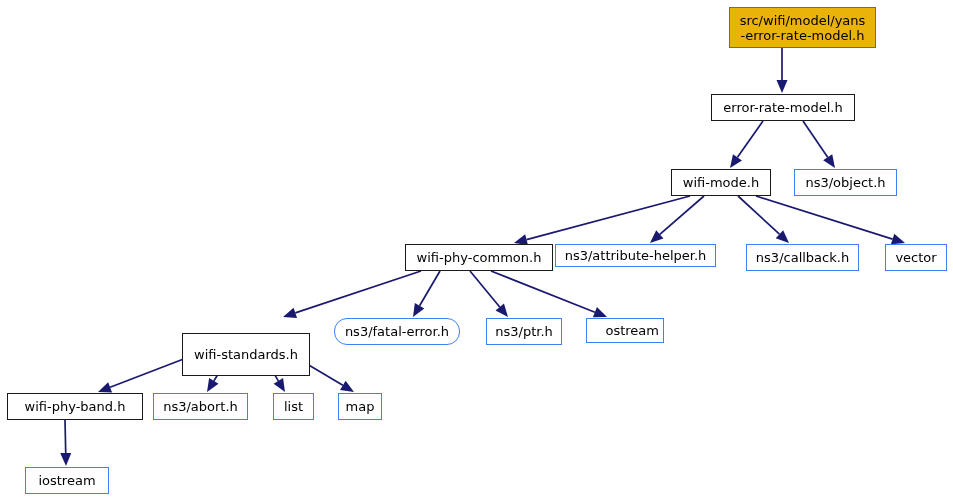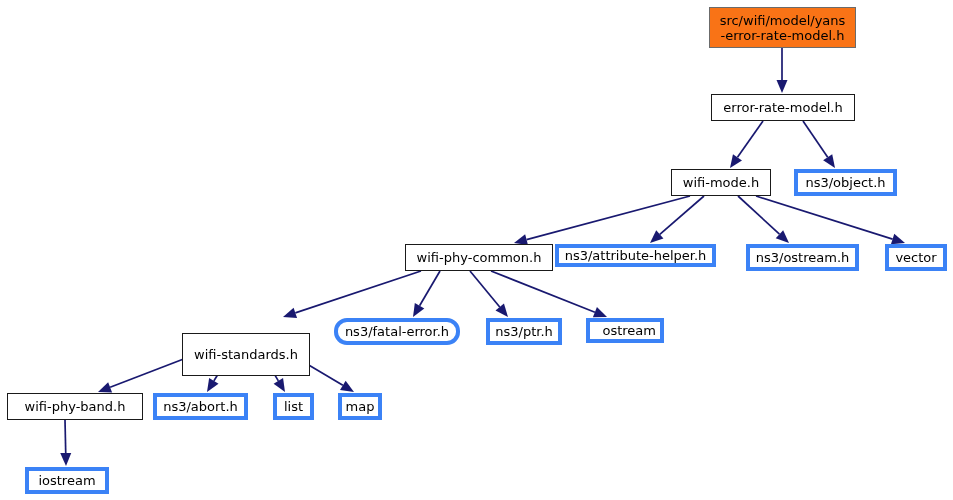--- a/index.html
+++ b/index.html
@@ -24,33 +24,34 @@
     pointer-events: none;
   }
   .node {
     position: absolute;
     box-sizing: border-box;
     display: flex;
     align-items: center;
     justify-content: center;
     text-align: center;
     background: #ffffff;
-    border: 4px solid #3b82f6;
+    border: 1px solid #3b82f6;
     color: #000000;
     font-size: 13px;
     line-height: 15px;
     white-space: pre-line;
     letter-spacing: 0px;
   }
   .node.local {
     border: 1.6px solid #1a1a1a;
   }
   .node.current {
-    background: #f97316;
+    background: #eab308;
     border: 1.6px solid #6b6b6b;
+    margin-left: 20px;
   }
   .node-label {
     display: block;
     padding: 0 4px;
   }
 </style>
 </head>
 <body>
 
 <div id="graph">
@@ -121,21 +122,21 @@
       </g>
     </svg>
   <div id="nodes">
       <div class="node current" style="left: 709px; top: 7px; width: 147px; height: 41px;"><span class="node-label">src/wifi/model/yans
 -error-rate-model.h</span></div>
       <div class="node local" style="left: 711px; top: 94px; width: 144px; height: 27px;"><span class="node-label">error-rate-model.h</span></div>
       <div class="node local" style="left: 671px; top: 169px; width: 100px; height: 27px;"><span class="node-label">wifi-mode.h</span></div>
       <div class="node system" style="left: 794px; top: 169px; width: 103px; height: 27px;"><span class="node-label">ns3/object.h</span></div>
       <div class="node local" style="left: 385px; top: 244px; width: 148px; height: 27px; margin-left: 20px;"><span class="node-label">wifi-phy-common.h</span></div>
       <div class="node system" style="left: 555px; top: 244px; width: 161px; height: 23px;"><span class="node-label">ns3/attribute-helper.h</span></div>
-      <div class="node system" style="left: 746px; top: 244px; width: 113px; height: 27px;"><span class="node-label">ns3/ostream.h</span></div>
+      <div class="node system" style="left: 746px; top: 244px; width: 113px; height: 27px;"><span class="node-label">ns3/callback.h</span></div>
       <div class="node system" style="left: 885px; top: 244px; width: 62px; height: 27px;"><span class="node-label">vector</span></div>
       <div class="node local" style="left: 182px; top: 333px; width: 128px; height: 43px;"><span class="node-label">wifi-standards.h</span></div>
       <div class="node system" style="left: 334px; top: 318px; width: 126px; height: 27px; border-radius: 13px;"><span class="node-label">ns3/fatal-error.h</span></div>
       <div class="node system" style="left: 486px; top: 318px; width: 76px; height: 27px;"><span class="node-label">ns3/ptr.h</span></div>
       <div class="node system" style="left: 586px; top: 318px; width: 78px; height: 25px; justify-content: flex-end;"><span class="node-label">ostream</span></div>
       <div class="node local" style="left: 7px; top: 393px; width: 136px; height: 27px;"><span class="node-label">wifi-phy-band.h</span></div>
       <div class="node system" style="left: 153px; top: 393px; width: 95px; height: 27px;"><span class="node-label">ns3/abort.h</span></div>
       <div class="node system" style="left: 273px; top: 393px; width: 41px; height: 27px;"><span class="node-label">list</span></div>
       <div class="node system" style="left: 338px; top: 393px; width: 44px; height: 27px;"><span class="node-label">map</span></div>
       <div class="node system" style="left: 25px; top: 467px; width: 84px; height: 27px;"><span class="node-label">iostream</span></div>

